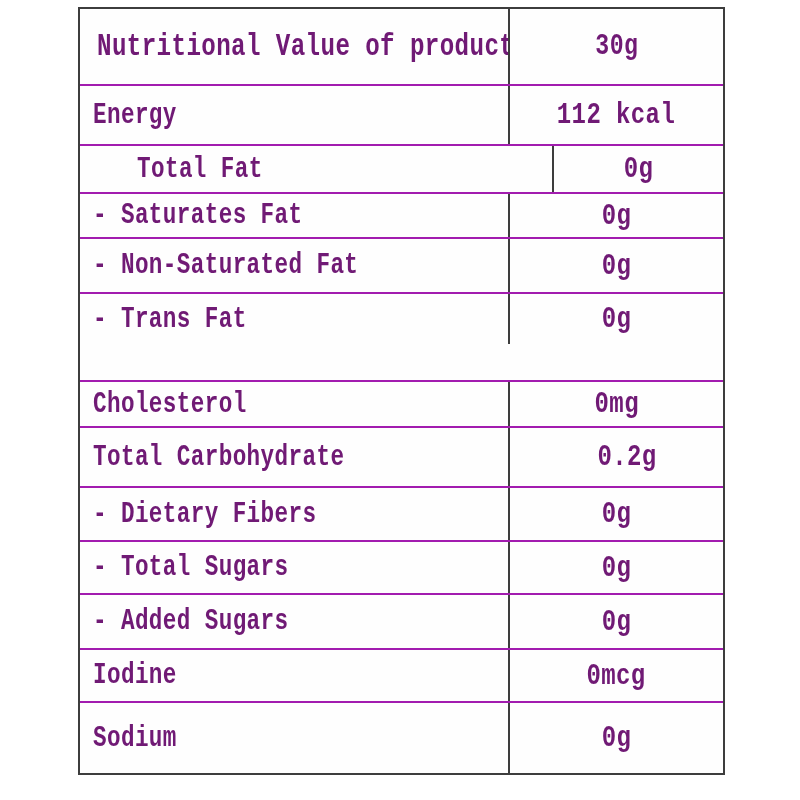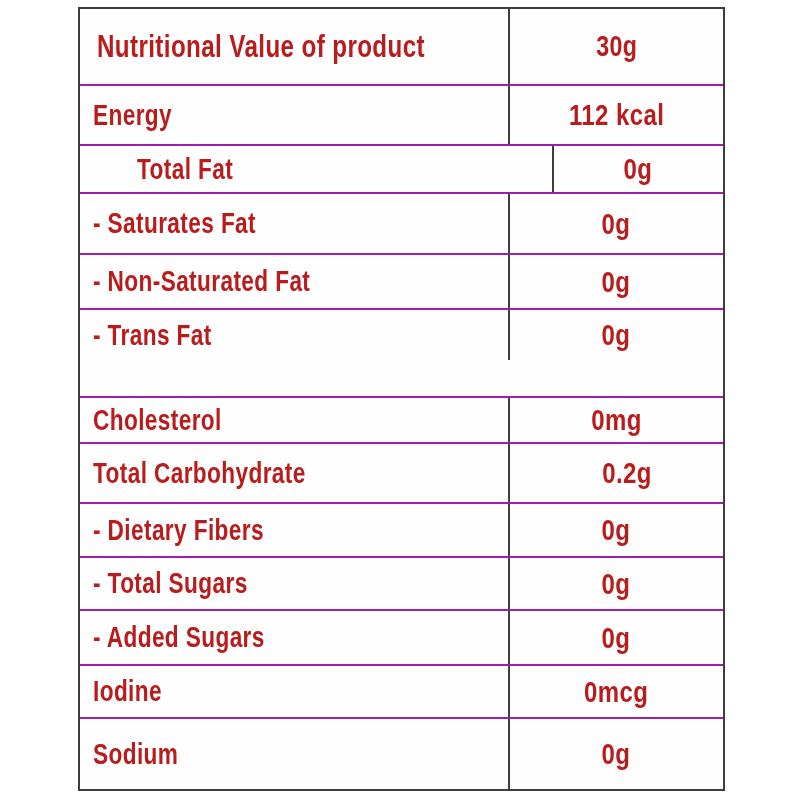--- a/index.html
+++ b/index.html
@@ -23,23 +23,24 @@
     display: flex;
     box-sizing: border-box;
   }
   .row + .row {
     border-top: 2px solid #a21caf;
   }
   .cell {
     display: flex;
     align-items: center;
     box-sizing: border-box;
-    color: #b91c1c;
+    color: #701a75;
     font-weight: bold;
     overflow: hidden;
+    font-family: Liberation Mono, monospace;
   }
   .cell.label {
     flex: 0 0 430px;
     border-right: 2px solid #3d3d3d;
     padding-left: 13px;
     font-size: 29px;
   }
   .cell.value {
     flex: 1 1 auto;
     justify-content: center;
@@ -60,21 +61,21 @@
     white-space: nowrap;
     letter-spacing: 0.5px;
   }
   
   .row.header .cell.label { font-size: 31px; padding-left: 17px; }
   .row.header .cell.value { font-size: 29px; }
   
   .row:nth-child(1)  { height: 75px; }
   .row:nth-child(2)  { height: 60px; }
   .row:nth-child(3)  { height: 48px; padding-left: 44px; }
-  .row:nth-child(4)  { height: 61px; }
+  .row:nth-child(4)  { height: 45px; }
   .row:nth-child(5)  { height: 55px; }
   .row:nth-child(6)  { height: 52px; }
   .row:nth-child(7)  { height: 46px; margin-top: 36px; }
   .row:nth-child(8)  { height: 60px; gap: 21px; }
   .row:nth-child(9)  { height: 54px; }
   .row:nth-child(10) { height: 53px; }
   .row:nth-child(11) { height: 55px; }
   .row:nth-child(12) { height: 53px; }
   .row:nth-child(13) { height: 72px; }
   .row:nth-child(14) { height: 57px; }

